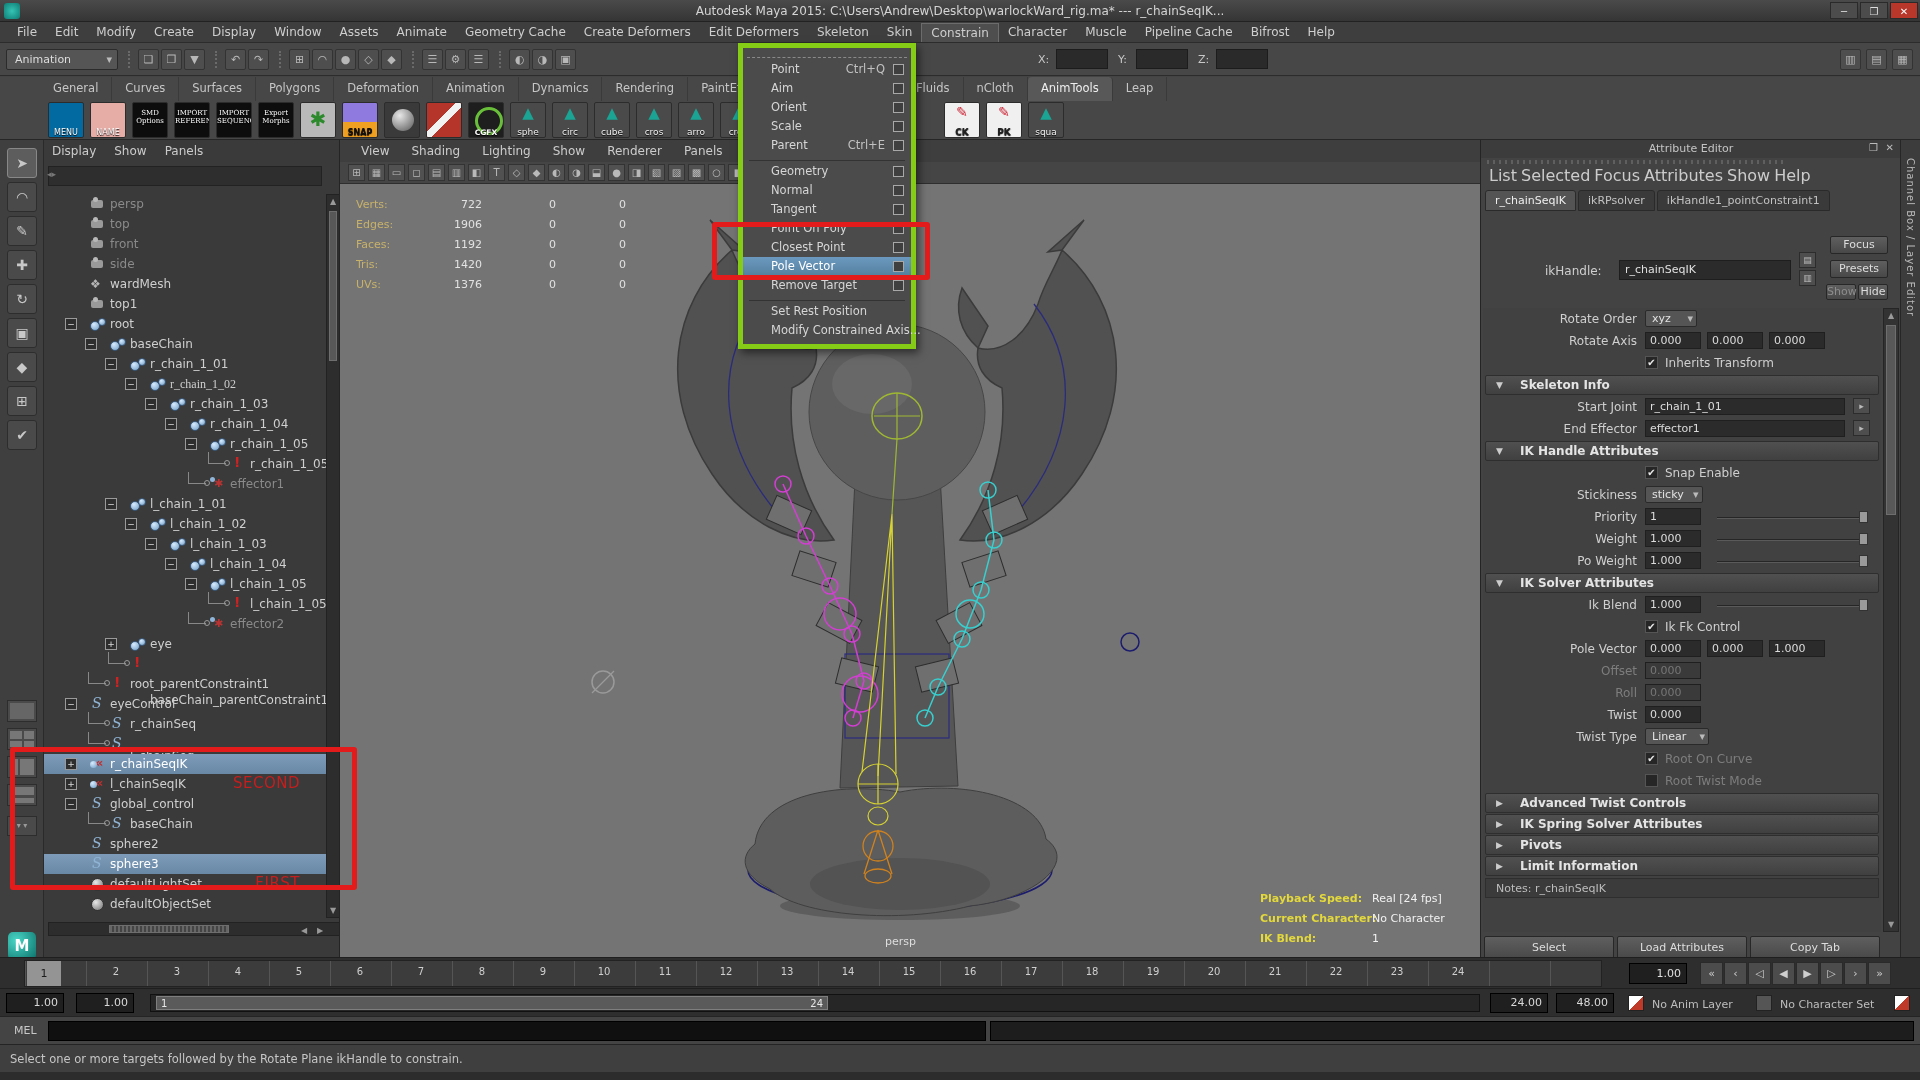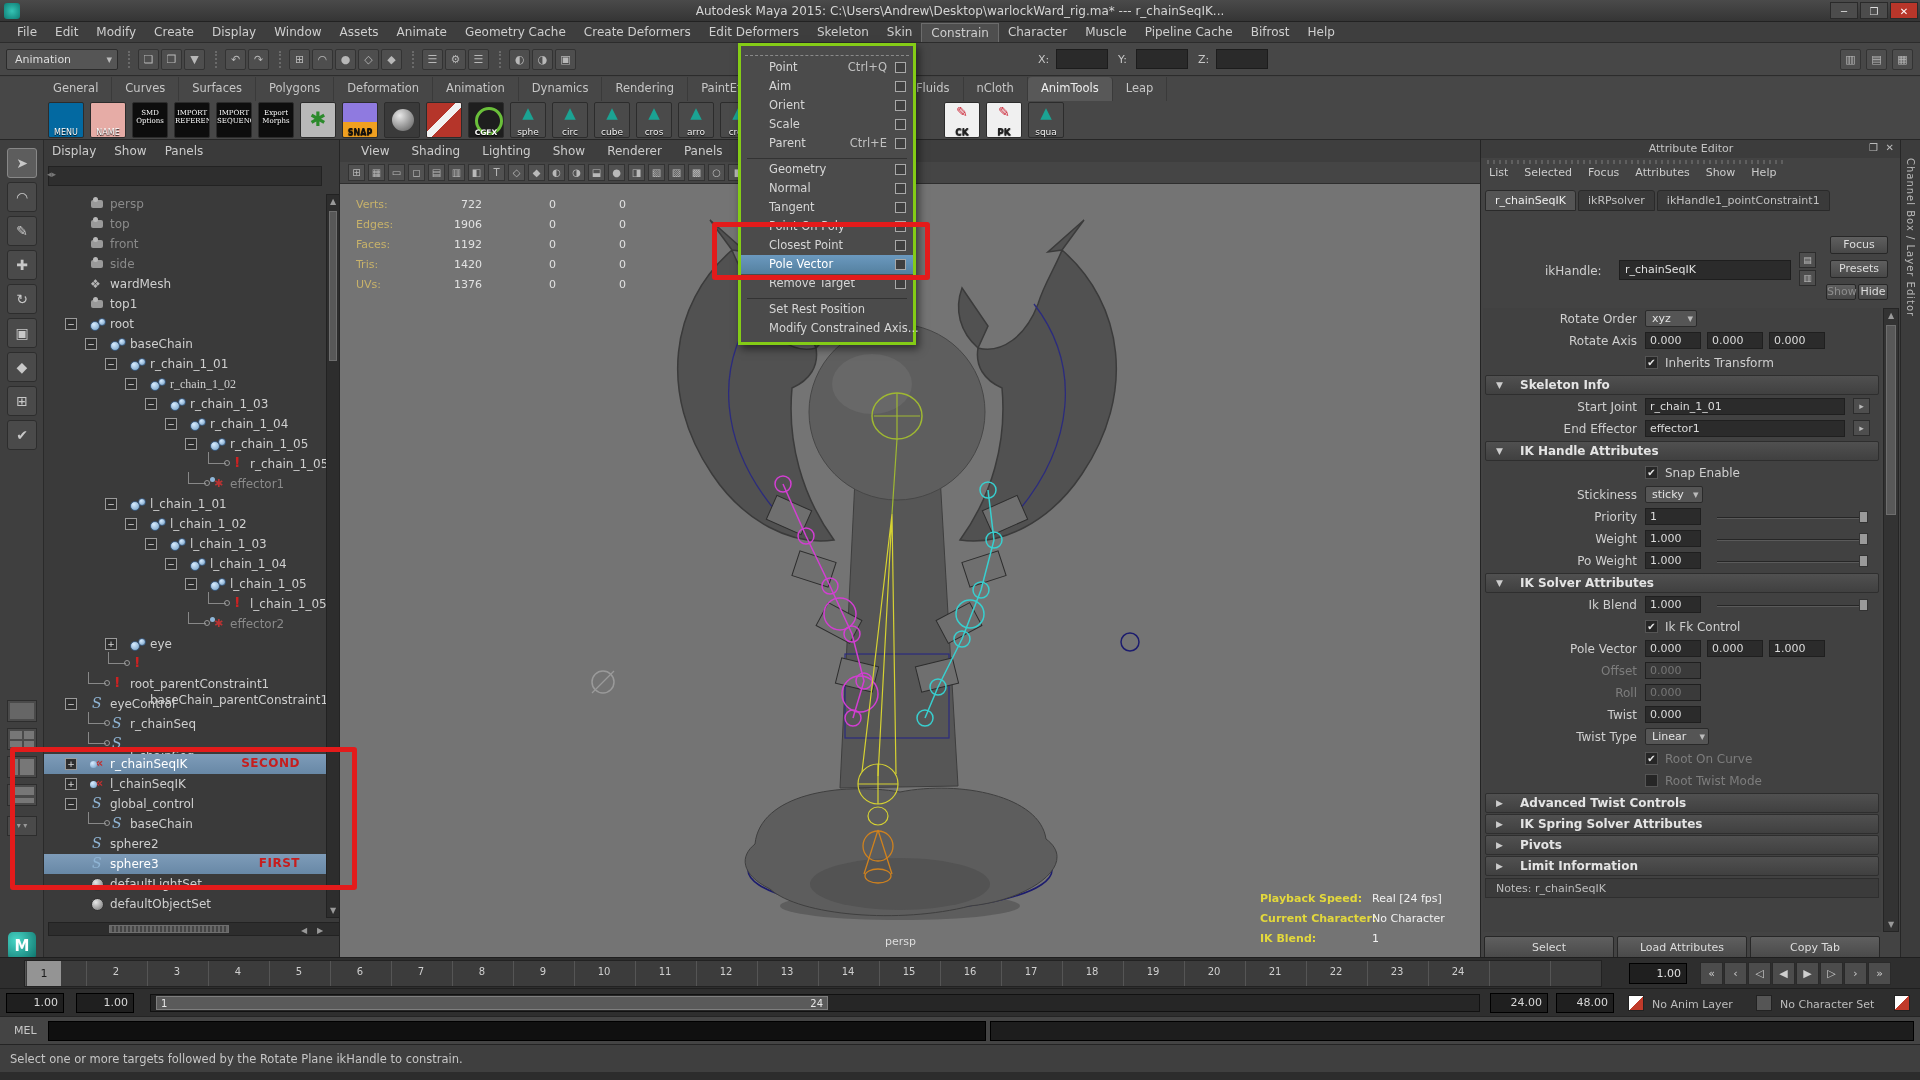--- a/index.html
+++ b/index.html
@@ -60,21 +60,21 @@
   #outliner{left:44px;top:140px;width:296px;height:817px;background:#3a3a3a;border-right:1px solid #242424;overflow:hidden}
   #outliner-menus{left:8px;top:4px;display:flex;gap:18px;font-size:12px;color:#cbcbcb}
   #outliner-filter{left:4px;top:26px;width:274px;height:20px;background:#2e2e2e;border:1px solid #222}
   #outliner-filter:before{content:"◂▸";position:absolute;left:-2px;top:2px;font-size:9px;color:#777}
   #otree{left:0;top:54px;width:282px;height:724px;overflow:hidden}
   .orow{position:absolute;left:0;width:282px;height:20px;font-size:12px;color:#cfcfcf}
   .orow.gray{color:#8a8a8a}
   .orow.sel{background:linear-gradient(#7e9cb9,#6888a6);color:#fff}
   .exp{position:absolute;top:4px;width:12px;height:12px;background:#2e2e2e;border:1px solid #9a9a9a;color:#ddd;font-size:9px;line-height:10px;text-align:center}
   .olabel{position:absolute;top:3px;white-space:nowrap}
-  .ann{position:absolute;right:26px;top:2px;font-size:12px;font-weight:bold;color:#c61d1d;letter-spacing:.5px}
+  .ann{position:absolute;right:26px;top:20px;font-size:15px;font-weight:normal;color:#c61d1d;letter-spacing:.5px}
   .conn{position:absolute;top:-2px;height:12px;width:18px;border-left:1px solid #888;border-bottom:1px solid #888}
   .conn:after{content:"";position:absolute;right:-4px;bottom:-3px;width:4px;height:4px;border:1px solid #999;border-radius:50%}
   
   .oi{position:absolute;top:3px;width:16px;height:14px}
   .oi.camera:before{content:"";position:absolute;left:1px;top:3px;width:12px;height:8px;background:#9a9a9a;border-radius:2px}
   .oi.camera:after{content:"";position:absolute;left:3px;top:0;width:5px;height:5px;background:#b8b8b8;border-radius:50%}
   .oi.mesh:before{content:"❖";color:#b5b5b5;font-size:12px}
   .oi.joint:before{content:"";position:absolute;left:0;top:4px;width:8px;height:8px;border-radius:50%;background:radial-gradient(circle at 35% 30%,#d8ecff,#6f9cc4);border:1px solid #39577a}
   .oi.joint:after{content:"";position:absolute;left:8px;top:1px;width:6px;height:6px;border-radius:50%;background:radial-gradient(circle at 35% 30%,#d8ecff,#6f9cc4);border:1px solid #39577a}
   .oi.excl:before{content:"!";color:#cc2222;font-weight:bold;font-size:14px;position:absolute;left:4px;top:-3px}
@@ -100,21 +100,21 @@
   .hudrow .h3{position:absolute;left:210px;width:60px;text-align:right;color:#e2e2e2}
   .pbrow{position:absolute;font-size:11px;white-space:nowrap}
   .pbrow .pl{color:#e3d83c;font-weight:bold}
   .pbrow .pv{position:absolute;left:112px;color:#f2f2f2}
   #persp-label{font-size:11px;color:#dddddd}
 
   #ae{left:1480px;top:140px;width:420px;height:817px;background:#434343;border-left:1px solid #242424}
   #ae-header{left:0;top:0;width:420px;height:18px;background:#3c3c3c;font-size:11px;color:#c4c4c4;text-align:center;line-height:18px}
   .aehicon{top:2px;font-size:10px;color:#bbb}
   #ae-grip{left:6px;top:20px;width:300px;height:4px;background:repeating-linear-gradient(90deg,#5f5f5f 0 2px,rgba(0,0,0,0) 2px 6px)}
-  #ae-menus{left:8px;top:26px;display:flex;gap:16px;font-size:11px;color:#cccccc}
+  #ae-menus{left:8px;top:26px;display:flex;gap:4px;font-size:16px;color:#cccccc}
   #ae-tabs{left:4px;top:50px;display:flex;gap:2px}
   .aetab{font-size:11px;color:#c2c2c2;background:#3a3a3a;border:1px solid #2a2a2a;padding:3px 9px;border-radius:3px 3px 0 0;white-space:nowrap}
   .aetab.active{background:#545454;color:#eee}
   .ae-btn{background:linear-gradient(#5f5f5f,#484848);border:1px solid #272727;border-radius:2px;font-size:11px;color:#ddd;text-align:center}
   #ae-node-label{left:64px;top:124px;font-size:12px;color:#cfcfcf}
   #ae-node-field{left:138px;top:120px;width:172px;height:20px;background:#2b2b2b;border:1px solid #1e1e1e;font-size:11px;color:#e0e0e0;line-height:18px;padding-left:5px}
   .mini{width:17px;height:16px;background:#4e4e4e;border:1px solid #2c2c2c;font-size:9px;line-height:14px;text-align:center;color:#bbb}
   #ae-scroll{left:2px;top:168px;width:398px;height:624px;background:#414141;overflow:hidden}
   .aerow{position:relative;height:22px;margin:0 2px}
   .aerow .lbl{position:absolute;left:0;top:4px;width:152px;text-align:right;font-size:12px;color:#cfcfcf;white-space:nowrap}
@@ -161,21 +161,21 @@
   #commandline{left:0;top:1016px;width:1920px;height:28px;background:#444;border-top:1px solid #242424}
   #cl-label{left:14px;top:7px;font-size:11px;color:#c8c8c8}
   #cl-input{left:48px;top:4px;width:938px;height:20px;background:#101010;border:1px solid #000}
   #cl-result{left:990px;top:4px;width:924px;height:20px;background:#1d1d1d;border:1px solid #000}
 
   #helpline{left:0;top:1044px;width:1920px;height:36px;background:#3f3f3f;border-top:1px solid #242424}
   #help-text{left:10px;top:7px;font-size:11.5px;color:#c6c6c6}
   #bottom-strip{left:0;top:1072px;width:1920px;height:8px;background:#2c2c2c}
 
   
-  #constrain-menu{left:738px;top:43px;width:178px;background:#4b4b4b;border:3px solid #84cc16;box-shadow:3px 4px 8px rgba(0,0,0,.5);z-index:40;padding:4px 0}
+  #constrain-menu{left:738px;top:43px;width:178px;background:#4b4b4b;border:5px solid #84cc16;box-shadow:3px 4px 8px rgba(0,0,0,.5);z-index:40;padding:4px 0}
   #cm-tear{height:6px;margin:0 4px 2px 4px;border-bottom:1px dashed #8a8a8a}
   .cmi{position:relative;height:19px;font-size:11.5px;color:#d6d6d6;line-height:19px;padding-left:28px;white-space:nowrap}
   .cmi.selhl{background:linear-gradient(#6b99bf,#54809f);color:#fff}
   .cmi .sc{position:absolute;right:26px;color:#c0c0c0}
   .cmi .ob{position:absolute;right:7px;top:4px;width:11px;height:11px;border:1px solid #a8a8a8;background:#3f3f3f}
   .cmsep{height:5px;margin:1px 6px;border-bottom:1px solid #333}
 
   
   .red-ann{border:5px solid #e31b1b;border-radius:3px;z-index:60;pointer-events:none}
   #ann-menu{left:712px;top:222px;width:218px;height:58px}

